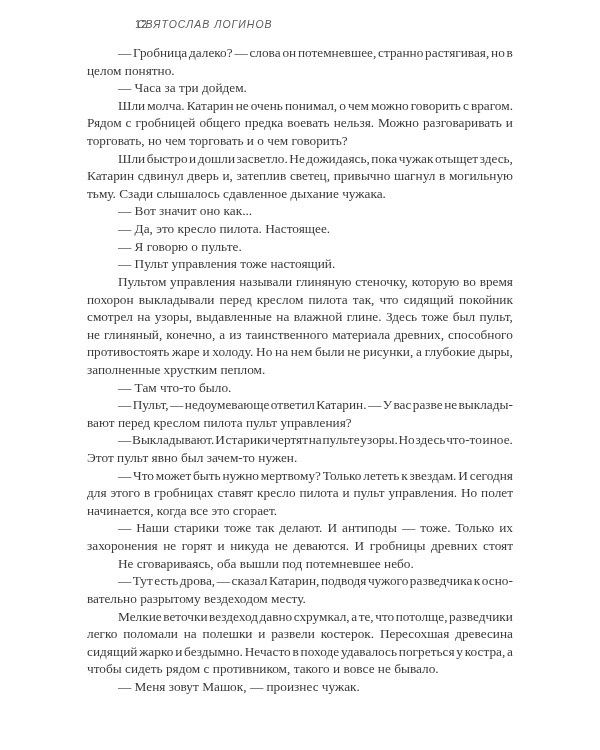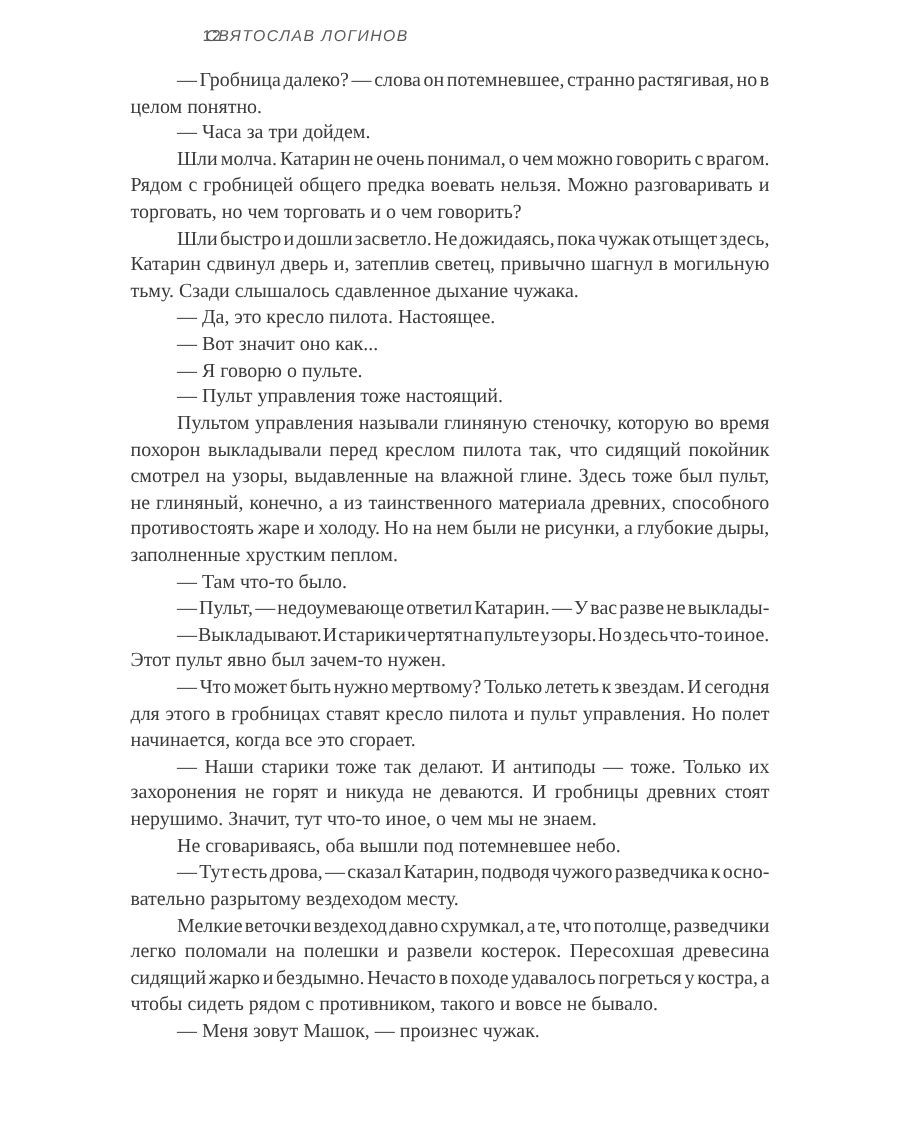--- a/index.html
+++ b/index.html
@@ -147,24 +147,24 @@
           <span>затеплив</span>
           <span>светец,</span>
           <span>привычно</span>
           <span>шагнул</span>
           <span>в</span>
           <span>могильную</span>
         </div>
         <div class="line last">тьму. Сзади слышалось сдавленное дыхание чужака.</div>
       </div>
       <div class="para">
+        <div class="line last first">— Вот значит оно как...</div>
+      </div>
+      <div class="para">
         <div class="line last first">— Да, это кресло пилота. Настоящее.</div>
-      </div>
-      <div class="para">
-        <div class="line last first">— Вот значит оно как...</div>
       </div>
       <div class="para">
         <div class="line last first">— Я говорю о пульте.</div>
       </div>
       <div class="para">
         <div class="line last first">— Пульт управления тоже настоящий.</div>
       </div>
       <div class="para">
         <div class="line just first">
           <span>Пультом</span>
@@ -239,20 +239,21 @@
           <span>недоумевающе</span>
           <span>ответил</span>
           <span>Катарин.</span>
           <span>—</span>
           <span>У</span>
           <span>вас</span>
           <span>разве</span>
           <span>не</span>
           <span>выклады-</span>
         </div>
+        <div class="line last">вают перед креслом пилота пульт управления?</div>
       </div>
       <div class="para">
         <div class="line just first">
           <span>—</span>
           <span>Выкладывают.</span>
           <span>И</span>
           <span>старики</span>
           <span>чертят</span>
           <span>на</span>
           <span>пульте</span>
@@ -316,21 +317,20 @@
           <span>горят</span>
           <span>и</span>
           <span>никуда</span>
           <span>не</span>
           <span>деваются.</span>
           <span>И</span>
           <span>гробницы</span>
           <span>древних</span>
           <span>стоят</span>
         </div>
-        <div class="line last">нерушимо. Значит, тут что-то иное, о чем мы не знаем.</div>
       </div>
       <div class="para">
         <div class="line last first">Не сговариваясь, оба вышли под потемневшее небо.</div>
       </div>
       <div class="para">
         <div class="line just first">
           <span>—</span>
           <span>Тут</span>
           <span>есть</span>
           <span>дрова,</span>

